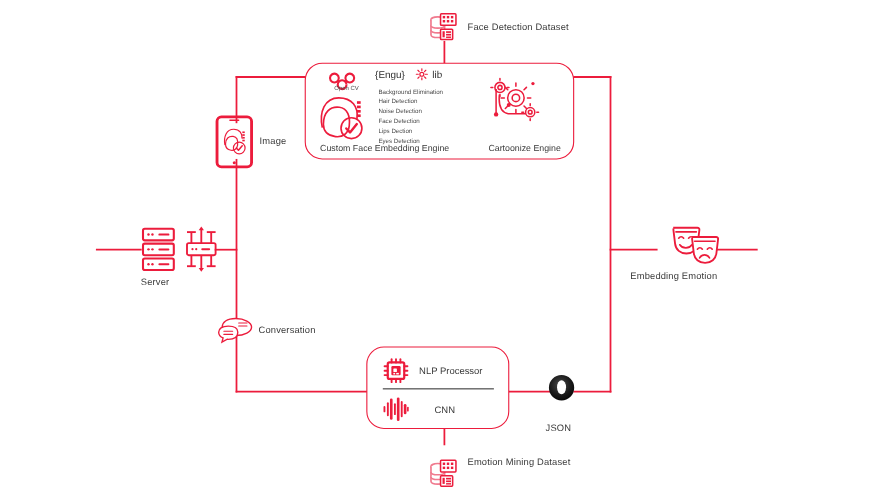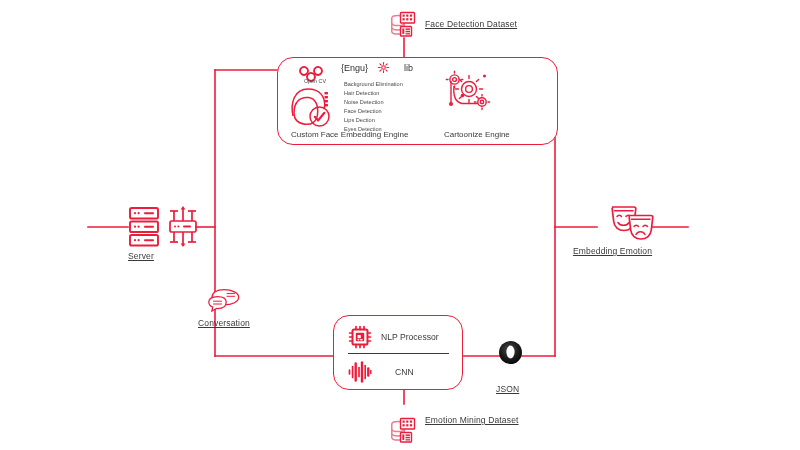--- a/index.html
+++ b/index.html
@@ -14,21 +14,20 @@
     width: 800px; height: 450px;
     background: #ffffff;
   }
   .node { position: absolute; }
   .lbl {
     font-size: 8.5px;
     color: #3a3a3a;
     letter-spacing: 0.15px;
     white-space: nowrap;
     line-height: 1.1;
-    text-decoration: underline;
   }
   .lbl-c { text-align: left; }
   svg { display: block; overflow: visible; }
   #wires { position: absolute; left: 0; top: 0; width: 800px; height: 450px; }
   .panel {
     position: absolute;
     border: 1.4px solid #EC1C3C;
     border-radius: 16px;
     background: #ffffff;
   }
@@ -124,22 +123,43 @@
             <circle cx="13.4" cy="20.5" r="1"></circle>
           <rect x="18" y="19.6" width="8" height="1.8" rx="0.8"></rect>
           <polygon points="18,0 15.6,3.4 20.4,3.4"></polygon>
           <polygon points="18,41 15.6,37.6 20.4,37.6"></polygon>
         </g>
       </svg>
     </div>
     <div class="lbl lbl-c" style="width:73px; margin-top:4px;">Server</div>
   </div>
 
-
-  <div class="node" style="left:198px; top:288px; display:flex; align-items:center; gap:5px;flex-direction:column;">
+  <div class="node" style="left:196px; top:105px; display:flex; align-items:center; gap:6px;">
+    <svg width="34" height="48" viewBox="0 0 34 48">
+      <rect x="1.3" y="1.3" width="31.4" height="45.4" rx="4" fill="none" stroke="#EC1C3C" stroke-width="2.6"></rect>
+      <rect x="4.6" y="7" width="24.8" height="32.5" fill="#ffffff"></rect>
+      <line x1="13" y1="4.3" x2="21" y2="4.3" stroke="#EC1C3C" stroke-width="1.2" stroke-linecap="round"></line>
+      <circle cx="17" cy="43" r="1.4" fill="#EC1C3C"></circle>
+      <g stroke="#EC1C3C" stroke-width="1.1" fill="none">
+        <path d="M8.5 27 C7 19 10 12.5 16.5 12.5 C22 12.5 24.5 16.5 24 21"></path>
+        <path d="M9 26 C9 21 12 18.5 16 19 C19.5 19.5 20.5 23 20 27 C19.6 30.3 17 32 14 31.6 C10.8 31.2 9 29.2 9 26 Z"></path>
+        <circle cx="21.5" cy="29.5" r="5.3"></circle>
+        <path d="M19 29.7 L20.8 31.6 L24.2 27.6" stroke-width="1.4" stroke-linecap="round" stroke-linejoin="round"></path>
+      </g>
+      <g fill="#EC1C3C">
+        <rect x="24.3" y="14.5" width="2.2" height="1.5"></rect>
+          <rect x="24.3" y="17" width="2.2" height="1.5"></rect>
+        <rect x="24.3" y="19.5" width="2.2" height="1.5"></rect>
+          <rect x="24.3" y="22" width="2.2" height="1.5"></rect>
+      </g>
+    </svg>
+    <div class="lbl">Image</div>
+  </div>
+
+  <div class="node" style="left:198px; top:288px; display:flex; align-items:center; gap:5px;">
     <svg width="32" height="26" viewBox="0 0 32 26">
       <g stroke="#EC1C3C" stroke-width="1.25" fill="#ffffff">
         <path d="M13 2.2 C21 2.2 27.5 5.6 27.5 9.9 C27.5 14.2 21 17.6 13 17.6 C11.6 17.6 10.3 17.5 9.1 17.3 L4.2 20 L5.4 16 C2.4 14.5 0.8 12.4 0.8 9.9 C0.8 5.6 5 2.2 13 2.2 Z" transform="translate(3.2,-0.6)"></path>
       </g>
       <g stroke="#EC1C3C" stroke-width="1.25" fill="#ffffff">
         <path d="M9.5 8.5 C3.6 8.5 0.8 11 0.8 14 C0.8 16.3 2.3 18.2 4.8 19.2 L3.8 23 L8.6 20.4 C8.6 20.4 9 20.5 9.5 20.5 C15.4 20.5 18.2 18 18.2 14 C18.2 11 15.4 8.5 9.5 8.5 Z"></path>
       </g>
       <g stroke="#EC1C3C" stroke-width="1" stroke-linecap="round">
         <line x1="5.5" y1="13.2" x2="13.5" y2="13.2"></line>
         <line x1="5.5" y1="16" x2="13.5" y2="16"></line>
@@ -171,21 +191,21 @@
           <rect x="20.9" y="8.2" width="2.2" height="2.2"></rect>
         <rect x="13.3" y="18.4" width="2" height="5.5"></rect>
         <rect x="16.5" y="18.4" width="4.5" height="1.5"></rect>
           <rect x="16.5" y="20.8" width="4.5" height="1.5"></rect>
           <rect x="16.5" y="23.2" width="4.5" height="1.3"></rect>
       </g>
     </svg>
     <div class="lbl">Face Detection Dataset</div>
   </div>
 
-  <div class="panel" style="left:277px; top:57px; width:281px; height:88px;">
+  <div class="panel" style="left:277px; top:57px; width:245px; height:88px;">
 
     <div style="position:absolute; left:14px; top:5px; width:46px;">
       <svg width="30" height="15" viewBox="0 0 30 15" style="margin:0 auto; display:block;">
         <g fill="none" stroke="#EC1C3C" stroke-width="1.9">
           <path d="M8 8 A4 4 0 1 1 8 7.9"></path>
           <path d="M22 8 A4 4 0 1 1 22 7.9"></path>
           <path d="M15 14 A4 4 0 1 1 15 13.9"></path>
         </g>
       </svg>
       <div class="ocv-txt" style="margin-top:0px;">Open CV</div>
@@ -201,21 +221,21 @@
       <g fill="#EC1C3C">
         <rect x="38.5" y="10" width="3.4" height="2.4"></rect>
           <rect x="38.5" y="14" width="3.4" height="2.4"></rect>
         <rect x="38.5" y="18" width="3.4" height="2.4"></rect>
           <rect x="38.5" y="22" width="3.4" height="2.4"></rect>
       </g>
     </svg>
 
     <div style="position:absolute; left:63px; top:4px; display:flex; align-items:center; gap:10px;">
       <span class="libtxt">{Engu}</span>
-      <span style="display:flex; align-items:center; gap:15px;">
+      <span style="display:flex; align-items:center; gap:4px;">
         <svg width="11" height="11" viewBox="0 0 11 11">
           <g stroke="#EC1C3C" stroke-width="1.1" stroke-linecap="round">
             <circle cx="5.5" cy="5.5" r="1.8" fill="none"></circle>
             <line x1="5.5" y1="0.5" x2="5.5" y2="2.2"></line>
               <line x1="5.5" y1="8.8" x2="5.5" y2="10.5"></line>
             <line x1="0.5" y1="5.5" x2="2.2" y2="5.5"></line>
               <line x1="8.8" y1="5.5" x2="10.5" y2="5.5"></line>
             <line x1="1.9" y1="1.9" x2="3.1" y2="3.1"></line>
               <line x1="7.9" y1="7.9" x2="9.1" y2="9.1"></line>
             <line x1="9.1" y1="1.9" x2="7.9" y2="3.1"></line>

